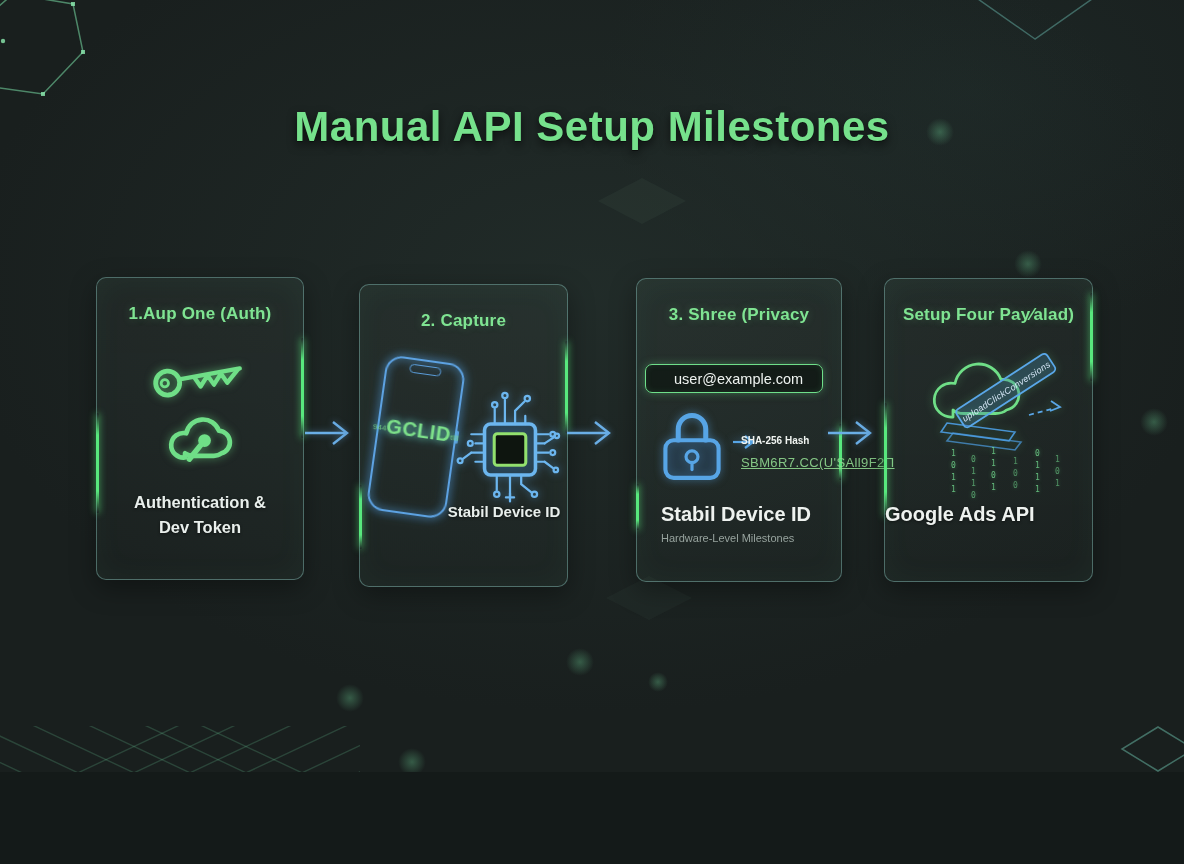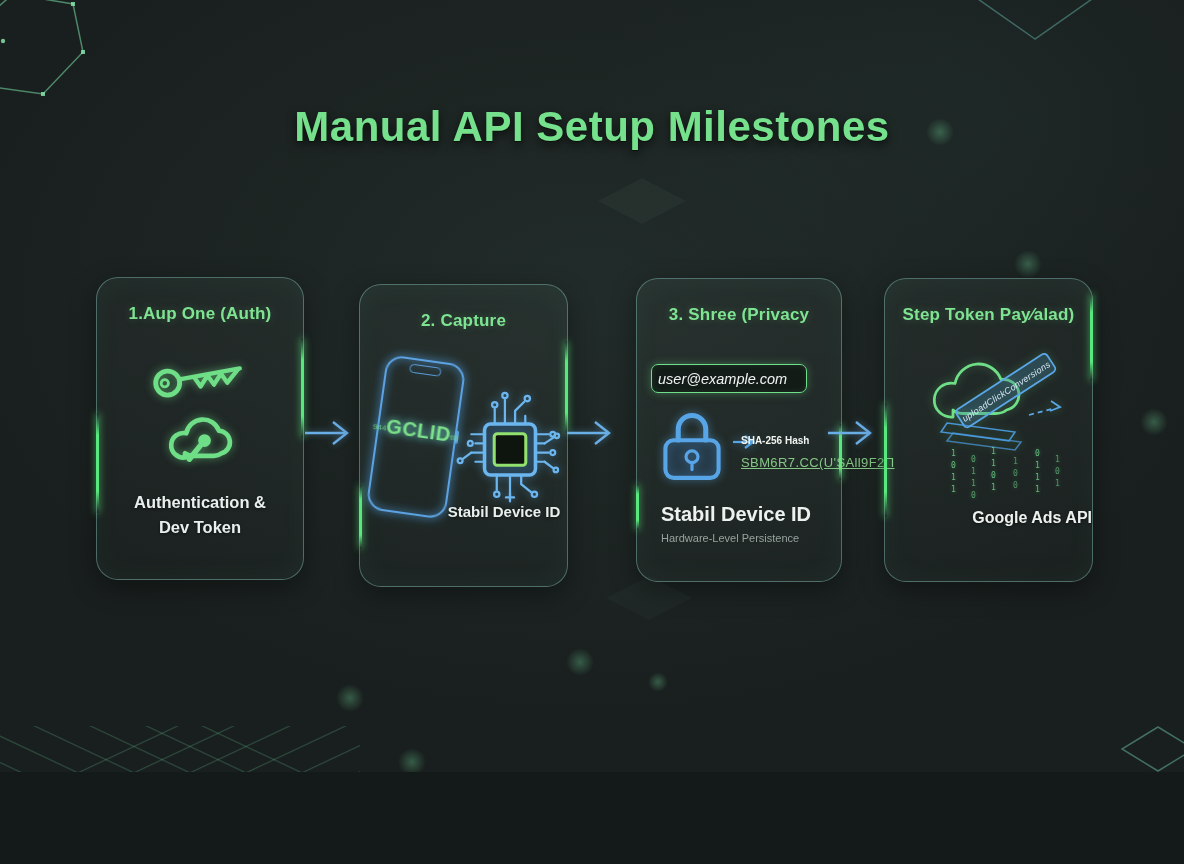--- a/index.html
+++ b/index.html
@@ -20,21 +20,21 @@
        clip-path:polygon(50% 0,100% 50%,50% 100%,0 50%);
        background:rgba(150,200,170,0.055);}
   
   .main-title{
     position:absolute;top:103px;left:0;right:0;text-align:center;
     font-size:42px;font-weight:bold;letter-spacing:0.5px;color:#76e18c;
     text-shadow:0 4px 10px rgba(0,0,0,0.65), 0 1px 0 rgba(0,0,0,0.45);
   }
   
   .card{
-    position:absolute;border-radius:22px;
+    position:absolute;border-radius:10px;
     border:1px solid rgba(125,182,174,0.5);
     background:linear-gradient(180deg, rgba(222,255,240,0.035), rgba(222,255,240,0.012));
     box-shadow:0 8px 26px rgba(0,0,0,0.35), inset 0 0 32px rgba(120,255,180,0.04);
   }
   .card-title{
     position:absolute;top:26px;left:0;right:0;text-align:center;
     font-size:17px;font-weight:bold;color:#7fe492;letter-spacing:0.2px;
     text-shadow:0 0 8px rgba(110,230,140,0.25);
   }
   .glowseg{
@@ -58,39 +58,38 @@
   }
   .phone-btn{position:absolute;right:-4px;top:64px;width:3px;height:13px;background:rgba(96,168,235,0.9);border-radius:2px;}
   .gclid{
     position:absolute;left:-6px;top:58px;width:86px;text-align:center;
     color:#7de08a;font-weight:bold;font-size:20px;letter-spacing:0.5px;
     text-shadow:0 0 7px rgba(110,230,140,0.6);white-space:nowrap;
   }
   .gclid small{font-size:8px;font-weight:normal;opacity:0.8;vertical-align:2px;letter-spacing:0;}
   
   .email-input{
-    position:absolute;left:14px;top:85px;width:148px;height:27px;
+    position:absolute;left:8px;top:85px;width:148px;height:27px;
     background:rgba(8,16,12,0.6);border:1.6px solid #6fdf8a;border-radius:7px;
     color:#eef3f0;font-family:"Liberation Sans",sans-serif;font-size:14.5px;
-    padding:0 0 0 6px;outline:none;
+    padding:0 0 0 28px;outline:none;
     box-shadow:0 0 9px rgba(110,225,140,0.35), inset 0 0 6px rgba(110,225,140,0.12);
-    font-style:italic;
   }
   .hash-title{position:absolute;left:104px;top:156px;font-size:10px;font-weight:bold;color:#f0f4f1;}
   .hash-value{position:absolute;left:104px;top:176px;font-size:13px;letter-spacing:0.4px;color:#8fd78f;opacity:0.9;text-decoration:underline;}
   .big-caption{position:absolute;left:24px;top:224px;font-size:20px;font-weight:bold;color:#eef2ef;}
   .sub-caption{position:absolute;left:24px;top:253px;font-size:11px;color:#97a39e;}
   
   .rain-col{
     position:absolute;writing-mode:vertical-rl;text-orientation:upright;
     font-family:"DejaVu Sans Mono",monospace;font-size:8px;letter-spacing:3px;
     color:rgba(120,230,150,0.75);text-shadow:0 0 4px rgba(110,230,140,0.4);
   }
-  .center-caption{position:absolute;left:0;right:0;top:224px;text-align:right;
-    font-size:16px;font-weight:bold;color:#eef2ef;text-shadow:0 1px 3px rgba(0,0,0,0.5);margin-top:6px;}
+  .center-caption{position:absolute;left:0;right:0;top:224px;text-align:left;
+    font-size:20px;font-weight:bold;color:#eef2ef;text-shadow:0 1px 3px rgba(0,0,0,0.5);}
   .flow-arrow{position:absolute;filter:drop-shadow(0 0 3px rgba(106,174,230,0.5));}
 </style>
 </head>
 <body>
 
 <div class="stage">
 
   <svg class="deco" style="left:-45px;top:-18px;" width="150" height="135" viewBox="0 0 150 135">
     <g stroke="rgba(120,220,165,0.55)" fill="none" stroke-width="1.5">
       <polygon points="128,70 88,112 30,104 14,50 58,12 118,22"></polygon>
@@ -257,32 +256,32 @@
 
     <svg class="icon-blue" style="position:absolute;left:94px;top:154px;" width="28" height="18" viewBox="0 0 28 18">
       <path d="M2 9 H20" stroke="#57a5e6" stroke-width="2.2" fill="none"></path>
       <path d="M14 3 L22 9 L14 15" stroke="#57a5e6" stroke-width="2.2" fill="none"></path>
     </svg>
 
     <div class="hash-title">SHA-256 Hash</div>
     <div class="hash-value">SBM6R7.CC(U'SAll9F2Π</div>
 
     <div class="big-caption">Stabil Device ID</div>
-    <div class="sub-caption">Hardware-Level Persistence</div>
+    <div class="sub-caption">Hardware-Level Milestones</div>
   </div>
 
   <svg class="flow-arrow" style="left:826px;top:418px;" width="54" height="30" viewBox="0 0 54 30">
     <path d="M2 15 H42" stroke="#6aaee6" stroke-width="2.4" fill="none"></path>
     <path d="M30 4 L44 15 L30 26" stroke="#6aaee6" stroke-width="2.4" fill="none"></path>
   </svg>
 
   <div class="card" style="left:884px;top:278px;width:207px;height:302px;">
     <div class="glowseg" style="left:-1px;top:124px;height:114px;"></div>
     <div class="glowseg" style="right:-1px;top:14px;height:88px;"></div>
-    <div class="card-title">Step Token Pay⁄alad)</div>
+    <div class="card-title">Setup Four Pay⁄alad)</div>
 
     <svg style="position:absolute;left:26px;top:54px;filter:drop-shadow(0 0 4px rgba(110,223,135,0.35));" width="170" height="125" viewBox="0 0 170 125">
       <path d="M36 90 L104 99 L98 108 L30 99 Z" stroke="#4d9ee4" stroke-width="1.6" fill="none" opacity="0.9"></path>
       <path d="M42 100 L110 109 L104 117 L36 108 Z" stroke="#4d9ee4" stroke-width="1.6" fill="none" opacity="0.7"></path>
       <path d="M42 84 a17 17 0 1 1 2-33.5 a24 24 0 0 1 46-4 a15.5 15.5 0 0 1 5.5 30.5 c-3 2.5-7 3.5-11 3.5 H53 c-4.5 0-8.5-1-11-3.5 Z" stroke="#6fdf87" stroke-width="2.8" fill="none" stroke-linejoin="round"></path>
       <g transform="translate(95,58) rotate(-33)">
         <rect x="-54" y="-11" width="108" height="21" rx="4" stroke="#5aa7e8" stroke-width="1.8" fill="rgba(55,105,165,0.28)"></rect>
         <text y="3.5" text-anchor="middle" font-size="9" font-style="italic" fill="#d6e7f7" font-family="Liberation Sans, sans-serif" letter-spacing="0.3">uploadClickConversions</text>
       </g>
       <path d="M118 82 l26 -7" stroke="#5aa7e8" stroke-width="1.8" stroke-dasharray="5 4" fill="none"></path>

